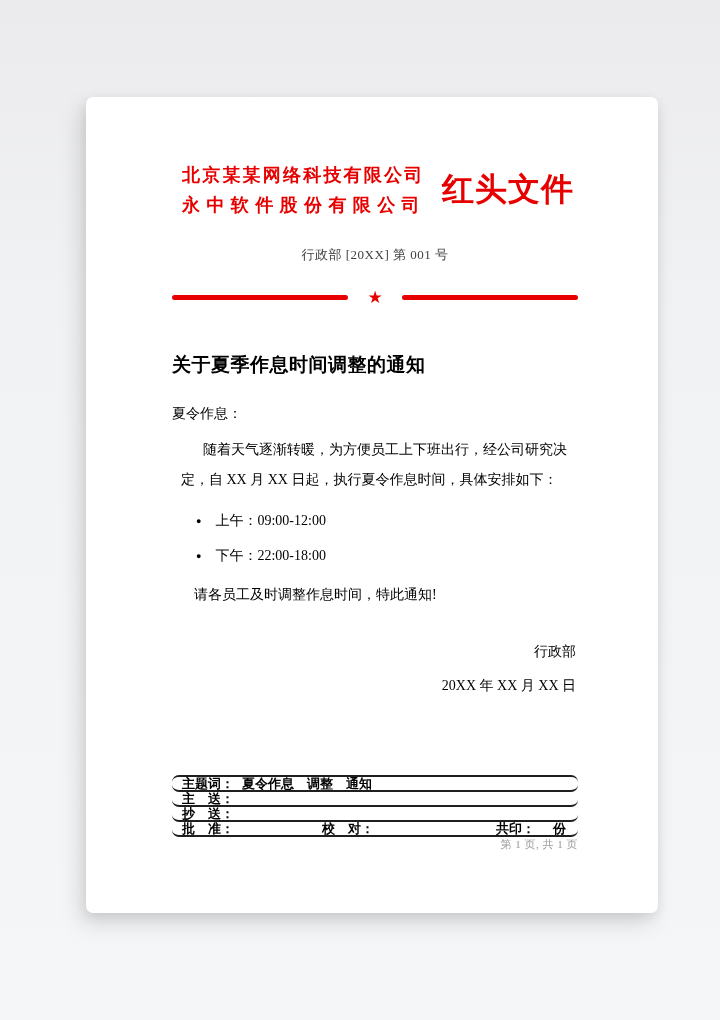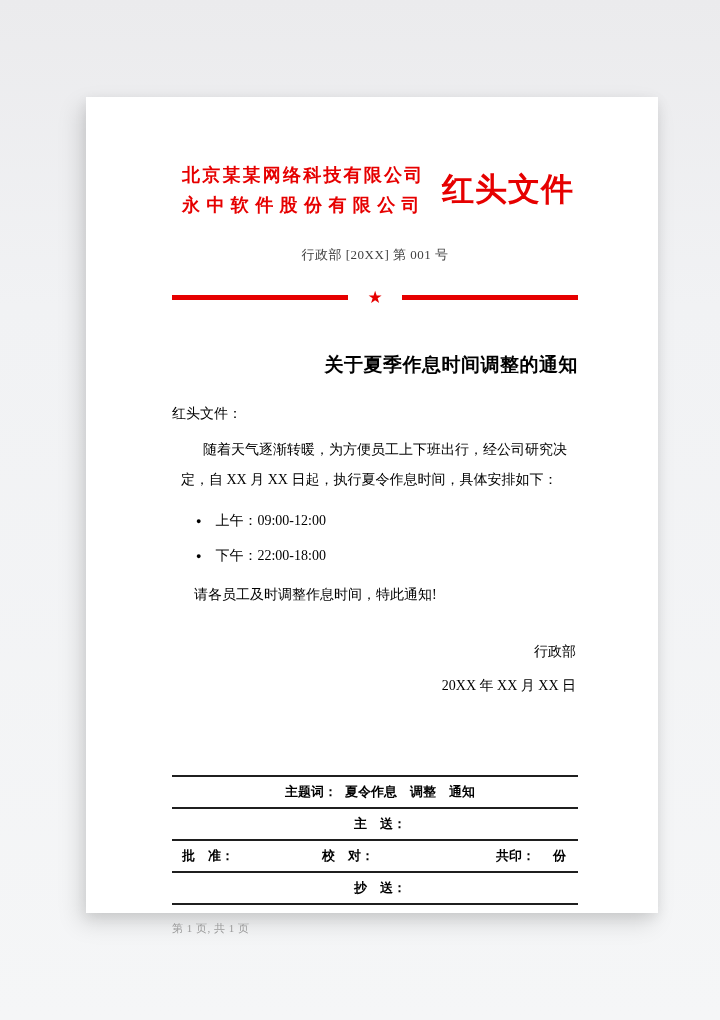--- a/index.html
+++ b/index.html
@@ -1,16 +1,16 @@
 <!DOCTYPE html>
 <html style="--red: #e60000; --ink: #1f1f1f;"><head>
 <meta charset="utf-8">
 <style>
   :root { --red:#e60000; --ink:#1f1f1f; }
-  * { box-sizing: border-box; }
+  * { box-sizing: border-box; border-radius: 7px; }
   html,body { margin:0; padding:0; }
   body {
     width:720px; height:1020px; position:relative; overflow:hidden;
     background:linear-gradient(180deg,#ebebed 0%,#f1f2f4 30%,#f5f6f7 100%);
     font-family:"Liberation Serif","DejaVu Serif",serif;
     color:#000;
   }
   .page {
     position:absolute; left:86px; top:97px; width:572px; height:816px;
     background:#ffffff;
@@ -22,37 +22,37 @@
   .company-line { color:var(--red); font-weight:bold; font-size:18px; line-height:30px; white-space:nowrap; }
   .company-line.l1 { letter-spacing:2.2px; }
   .company-line.l2 { letter-spacing:6.4px; }
   .doc-type { color:var(--red); font-weight:bold; font-size:32px; letter-spacing:1px; white-space:nowrap;text-align:center; }
   .doc-number { text-align:center; font-size:13px; margin-top:26px; color:#404040; letter-spacing:0.5px; }
   
   .divider { display:flex; align-items:center; margin-top:25px; }
   .divider .rule { flex:1; height:2px; border-top:2px solid var(--red); border-bottom:3px solid var(--red); }
   .divider .star { color:var(--red); font-size:17px; line-height:1; padding:0 19px; }
   
-  .title { text-align:right; font-size:19px; font-weight:bold; margin:46px 0 0 0; letter-spacing:0.5px; }
+  .title { text-align:left; font-size:19px; font-weight:bold; margin:46px 0 0 0; letter-spacing:0.5px; }
   .salutation { font-size:14px; margin-top:26px; line-height:20px; }
   .para { font-size:14px; line-height:30px; margin:11px 0 0 9px; text-indent:22px; }
   .schedule { list-style:none; margin:16px 0 0 0; padding:0 0 0 24px; }
   .schedule li { display:flex; align-items:center; height:20px; margin-bottom:15px; font-size:14px; }
   .bullet { font-size:9px; line-height:1; margin-right:14px; }
   .closing { font-size:14px; line-height:20px; margin:19px 0 0 0; text-indent:22px; }
   .signature { text-align:right; font-size:14px; line-height:34px; margin-top:30px; padding-right:2px; }
   
   .ftable { margin-top:72px; border-top:2px solid var(--ink); font-weight:bold; }
-  .trow { display:flex; align-items:center; height:32px; border-bottom:2px solid var(--ink); font-size:13px; padding-left:10px;justify-content:center; }
+  .trow { display:flex; align-items:center; height:15px; border-bottom:2px solid var(--ink); font-size:13px; padding-left:10px; }
   .subject-value { margin-left:8px; white-space:pre-wrap; }
   .trow.last { padding-right:12px; }
   .cell-approve { width:140px; }
   .cell-proof { flex:1; }
   .cell-print { display:flex; gap:18px; }
-  .page-num { text-align:left; color:#9a9a9a; font-size:11px; margin-top:16px; letter-spacing:0.5px; }
+  .page-num { text-align:right; color:#9a9a9a; font-size:11px; letter-spacing:0.5px; }
 </style>
 </head>
 <body>
 
 <div class="page">
 
   <div class="letterhead">
     <div class="company">
       <div class="company-line l1">北京某某网络科技有限公司</div>
       <div class="company-line l2">永中软件股份有限公司</div>
@@ -63,21 +63,21 @@
   <div class="doc-number">行政部 [20XX] 第 001 号</div>
 
   <div class="divider">
     <div class="rule"></div>
     <div class="star">★</div>
     <div class="rule"></div>
   </div>
 
   <h1 class="title">关于夏季作息时间调整的通知</h1>
 
-  <div class="salutation">红头文件：</div>
+  <div class="salutation">夏令作息：</div>
 
   <p class="para">随着天气逐渐转暖，为方便员工上下班出行，经公司研究决定，自 XX 月 XX 日起，执行夏令作息时间，具体安排如下：</p>
 
   <ul class="schedule">
     <li>
       <span class="bullet">●</span>
       <span>上午：09:00-12:00</span>
     </li>
     <li>
       <span class="bullet">●</span>
@@ -93,28 +93,28 @@
   </div>
 
   <div class="ftable">
     <div class="trow">
       <span>主题词：</span>
       <span class="subject-value">夏令作息　调整　通知</span>
     </div>
     <div class="trow">
       <span>主　送：</span>
     </div>
+    <div class="trow">
+      <span>抄　送：</span>
+    </div>
     <div class="trow last">
       <span class="cell-approve">批　准：</span>
       <span class="cell-proof">校　对：</span>
       <span class="cell-print">
         <span>共印：</span>
         <span>份</span>
       </span>
     </div>
-    <div class="trow">
-      <span>抄　送：</span>
-    </div>
   </div>
 
   <div class="page-num">第 1 页, 共 1 页</div>
 
 </div>
 
 </body></html>

